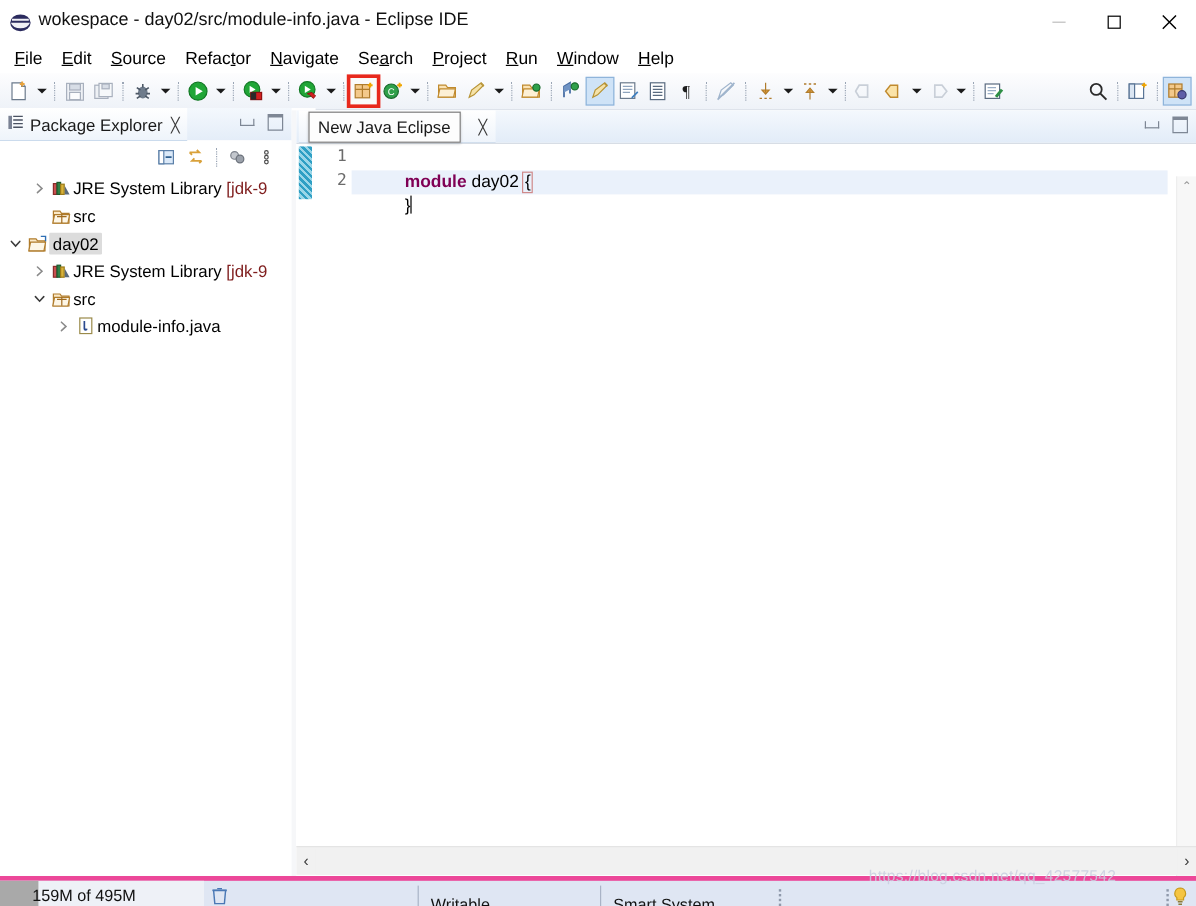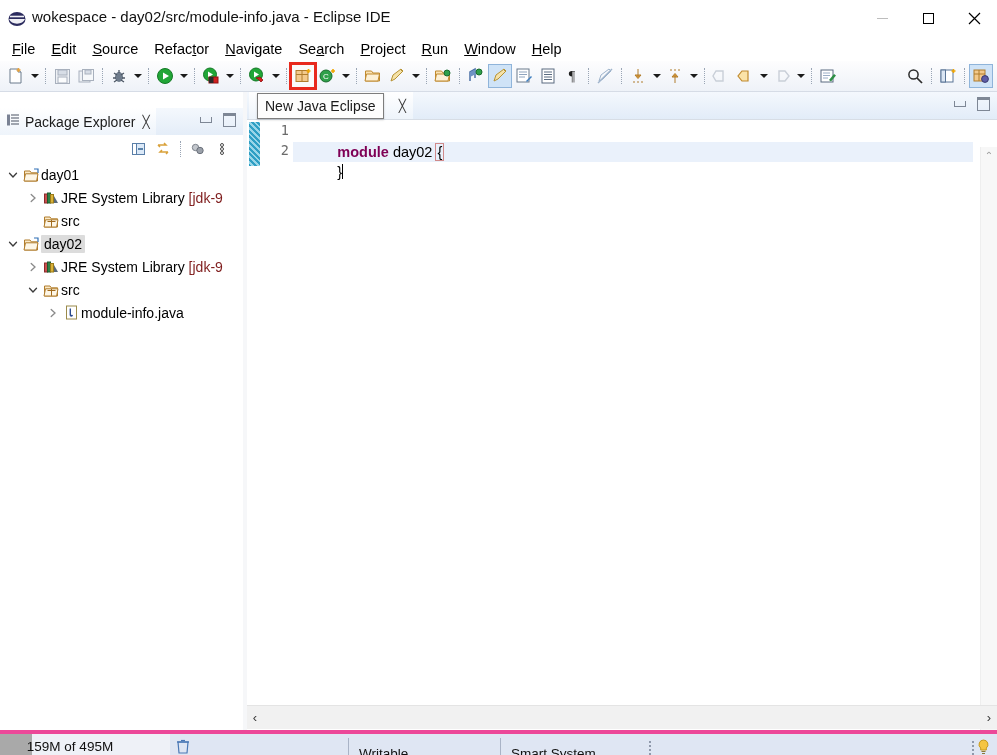--- a/index.html
+++ b/index.html
@@ -31,21 +31,21 @@
   .tb{position:absolute;top:3px;height:24px;display:flex;align-items:center;}
   .tbtn{width:24px;height:24px;display:flex;align-items:center;justify-content:center;position:relative;}
   .arr{width:13px;height:24px;display:flex;align-items:center;justify-content:center;}
   .arr i{display:block;width:0;height:0;border-left:4px solid transparent;border-right:4px solid transparent;border-top:4px solid #1b1b1b;}
   .sep{width:9px;height:24px;display:flex;align-items:center;justify-content:center;}
   .sep i{display:block;width:0;height:16px;border-left:1px dotted #9aa5b5;}
   .hl{outline:3px solid #e8291d;outline-offset:-1px;background:#fafafa;}
   .tbtn.sel{background:#cfe3f7;border:1px solid #8fb4da;box-sizing:border-box;}
 
   
-  .pe{position:absolute;left:0;top:108px;width:243px;height:638px;background:#fff;padding-left:20px;}
+  .pe{position:absolute;left:0;top:90px;width:243px;height:638px;background:#fff;padding-left:20px;}
   .pe-tabrow{position:absolute;left:0;top:0;width:243px;height:27px;
     background:linear-gradient(#f4f8fd,#e4edf8);}
   .pe-tab{position:absolute;left:0;top:0;height:27px;display:flex;align-items:center;padding:0 6px;
     background:linear-gradient(#ffffff,#eef4fb);border-bottom:2px solid #2f6fb5;}
   .pe-tab-title{font-size:14px;color:#1a1a1a;margin-left:5px;white-space:nowrap;}
   .pe-tab-close{margin-left:7px;font-size:12px;color:#3b3b3b;}
   .pe-wbtns{position:absolute;right:4px;top:3px;display:flex;gap:5px;}
   .wmin,.wmax{width:19px;height:18px;display:flex;align-items:center;justify-content:center;}
   .wmin i{display:block;width:10px;height:5px;border:1px solid #7e8795;border-top:none;}
   .wmax i{display:block;width:11px;height:10px;border:1px solid #7e8795;border-top:3px solid #7e8795;}
@@ -471,35 +471,20 @@
           <svg width="16" height="16" viewBox="0 0 16 16">
             <circle cx="8" cy="4" r="1.5" fill="none" stroke="#4a4a4a"></circle>
             <circle cx="8" cy="8" r="1.5" fill="none" stroke="#4a4a4a"></circle>
             <circle cx="8" cy="12" r="1.5" fill="none" stroke="#4a4a4a"></circle>
           </svg>
         </div>
       </div>
     </div>
 
     <div class="tree" id="tree">
-        <div class="row" style="padding-left: 4px;">
-          <span class="tw">
-            <svg width="10" height="10" viewBox="0 0 10 10">
-              <path d="M1.5 3.2 L5 7 L8.5 3.2" fill="none" stroke="#3b3b3b" stroke-width="1.3" stroke-linecap="round"></path>
-            </svg>
-          </span>
-          <span class="ic">
-            <svg width="16" height="16" viewBox="0 0 16 16">
-              <path d="M1.5 4 h5.5 l1.3 1.8 h6.2 v8.2 h-13 z" fill="#fbe9c6" stroke="#b07c2c"></path>
-              <path d="M2.5 6.8 h12.5 l-1.4 7.2 h-12.6 z" fill="#fdf6e6" stroke="#b07c2c"></path>
-              <path d="M11 2 h4 v4" fill="none" stroke="#2f6fb5" stroke-width="1.2"></path>
-            </svg>
-          </span>
-          <span class="lblbox"><span class="lbl">day01</span></span>
-        </div>
         <div class="row" style="padding-left: 24px;">
           <span class="tw">
             <svg width="10" height="10" viewBox="0 0 10 10">
               <path d="M3.2 1.5 L7 5 L3.2 8.5" fill="none" stroke="#8a8a8a" stroke-width="1.3" stroke-linecap="round"></path>
             </svg>
           </span>
           <span class="ic">
             <svg width="16" height="16" viewBox="0 0 16 16">
               <rect x="1.5" y="4" width="3" height="9" fill="#c94f4f" stroke="#8a2b2b"></rect>
               <rect x="4.5" y="3" width="3" height="10" fill="#2f7f45" stroke="#1c5a2d"></rect>
@@ -667,13 +652,14 @@
         <i></i>
       </div>
     <div class="bulb">
       <svg width="15" height="16" viewBox="0 0 15 16">
         <path d="M7.5 1 a4.5 4.5 0 0 1 2.8 8 v2 h-5.6 v-2 A4.5 4.5 0 0 1 7.5 1z" fill="#f5c542" stroke="#c79a1e"></path>
         <path d="M5.5 12.5 h4 M6 14.5 h3" stroke="#8a7a3a" stroke-width="1.2"></path>
       </svg>
     </div>
   </div>
 
+  <div class="watermark">https://blog.csdn.net/qq_42577542</div>
 </div>
 
 </body></html>

